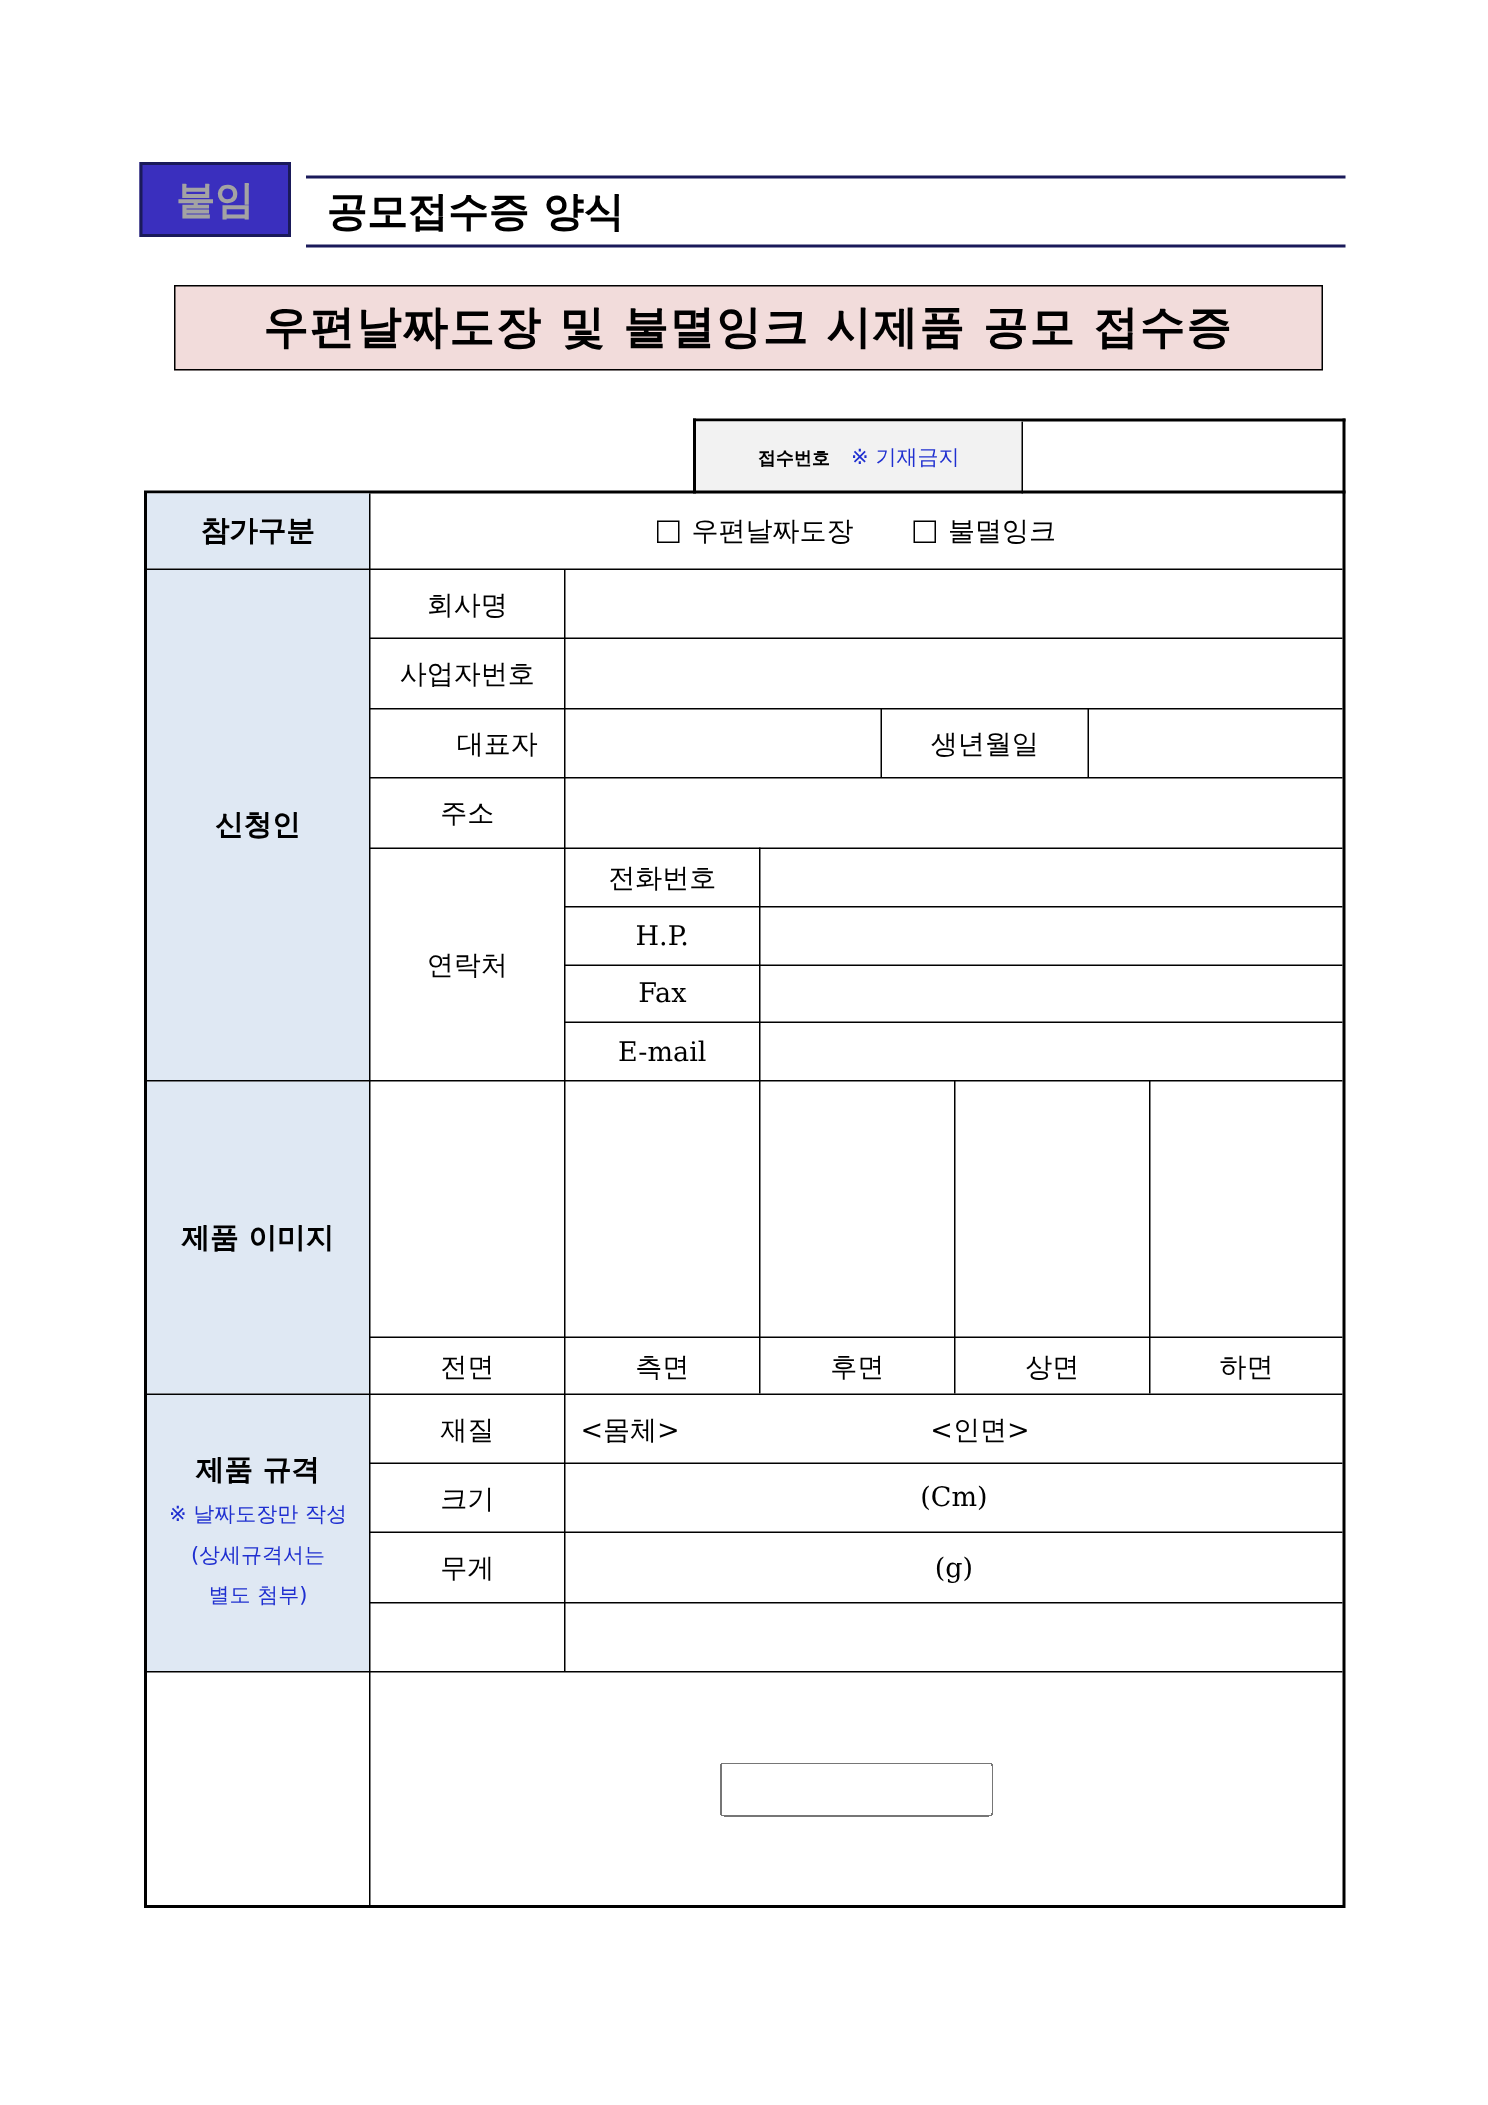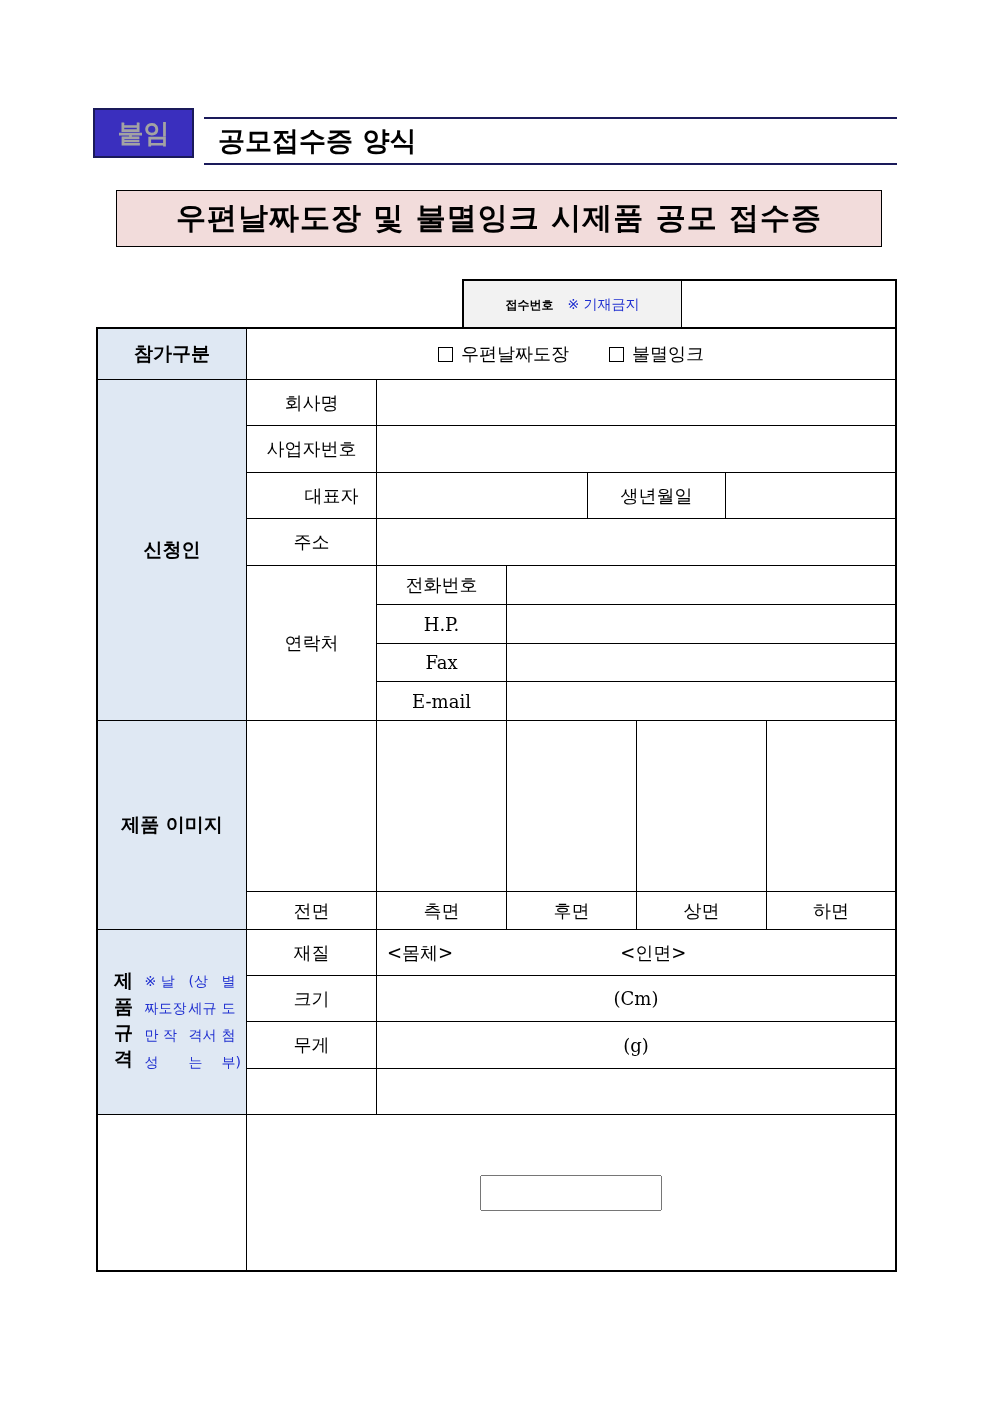--- a/index.html
+++ b/index.html
@@ -62,21 +62,21 @@
 
   <div class="cell head" style="left:0;top:0;width:148px;height:50px;">
       <span>참가구분</span>
     </div>
   <div class="cell head" style="left:0;top:51px;width:148px;height:340px;">
       <span>신청인</span>
     </div>
   <div class="cell head" style="left:0;top:392px;width:148px;height:208px;">
       <span>제품 이미지</span>
     </div>
-  <div class="cell head" style="left:0;top:601px;width:148px;height:184px;flex-direction:row;padding-left:16px;">
+  <div class="cell head" style="left:0;top:601px;width:148px;height:184px;flex-direction:column;">
     <span style="margin-bottom:4px;">제품 규격</span>
     <span class="blue-note">※ 날짜도장만 작성</span>
     <span class="blue-note">(상세규격서는</span>
     <span class="blue-note">별도 첨부)</span>
   </div>
 
   <div class="cell" style="left:149px;top:0;width:648px;height:50px;">
     <label class="cb-item">
       <span class="cb-box"></span>
       <span>우편날짜도장</span>

